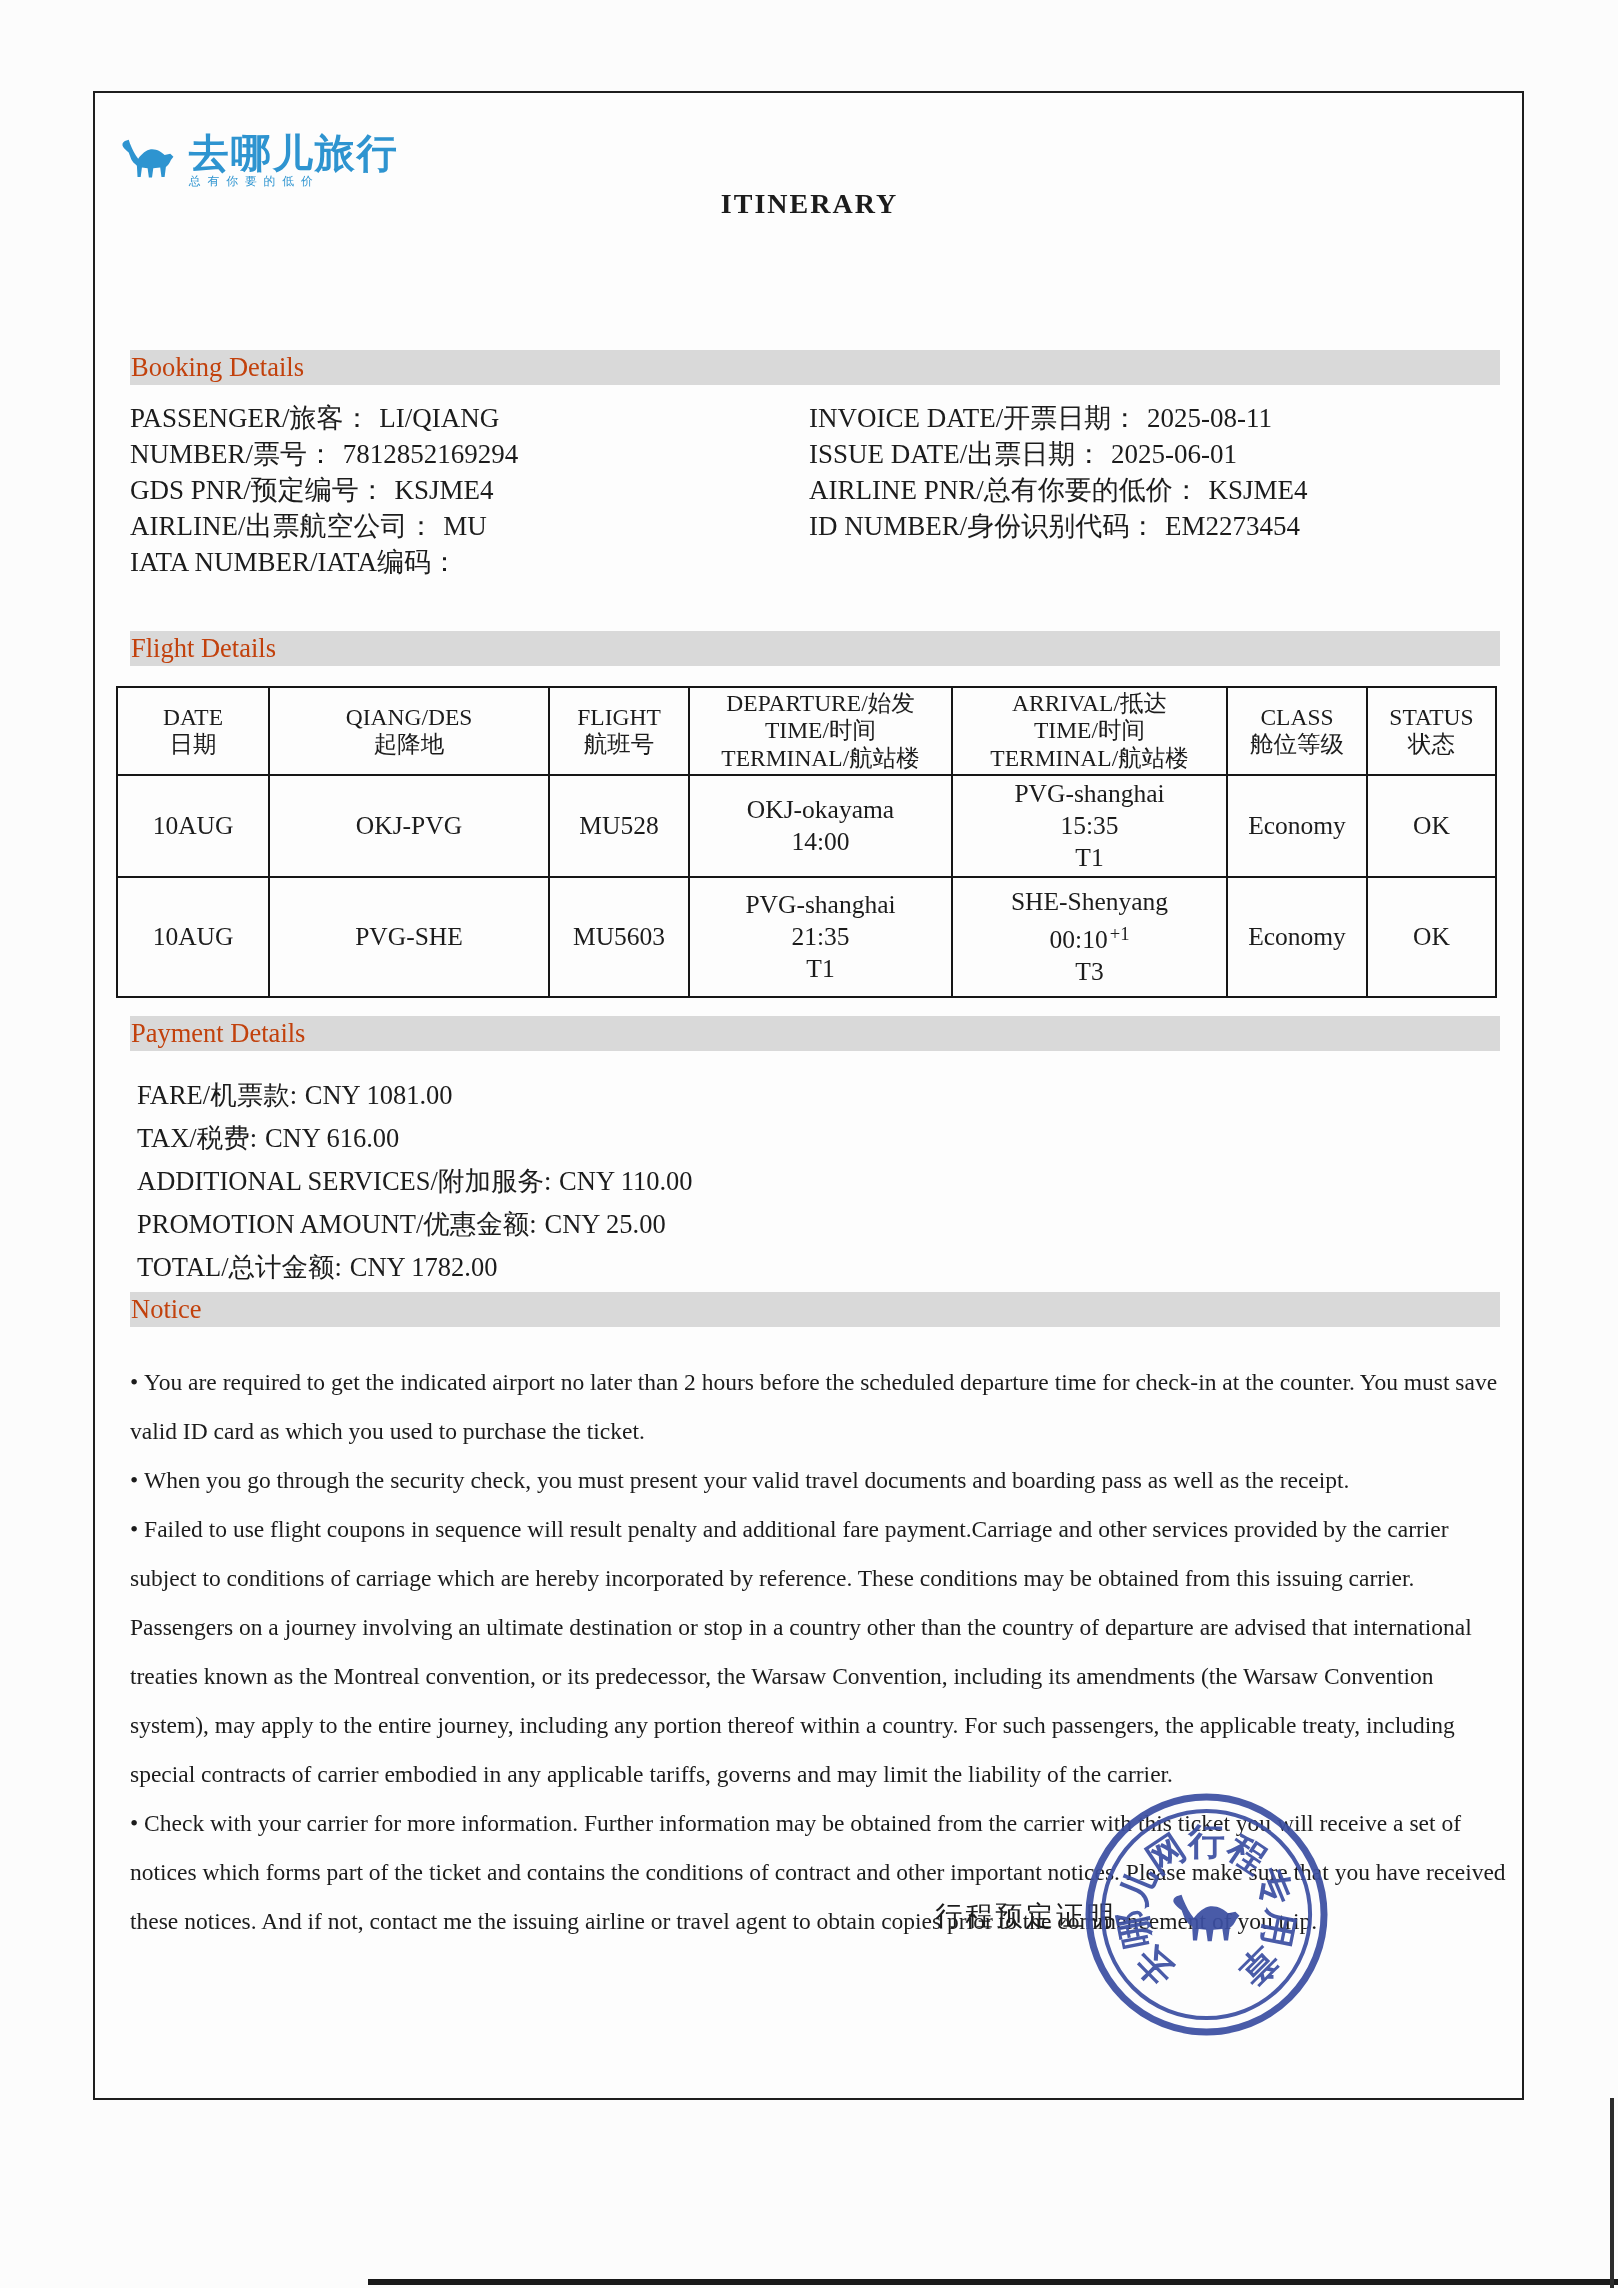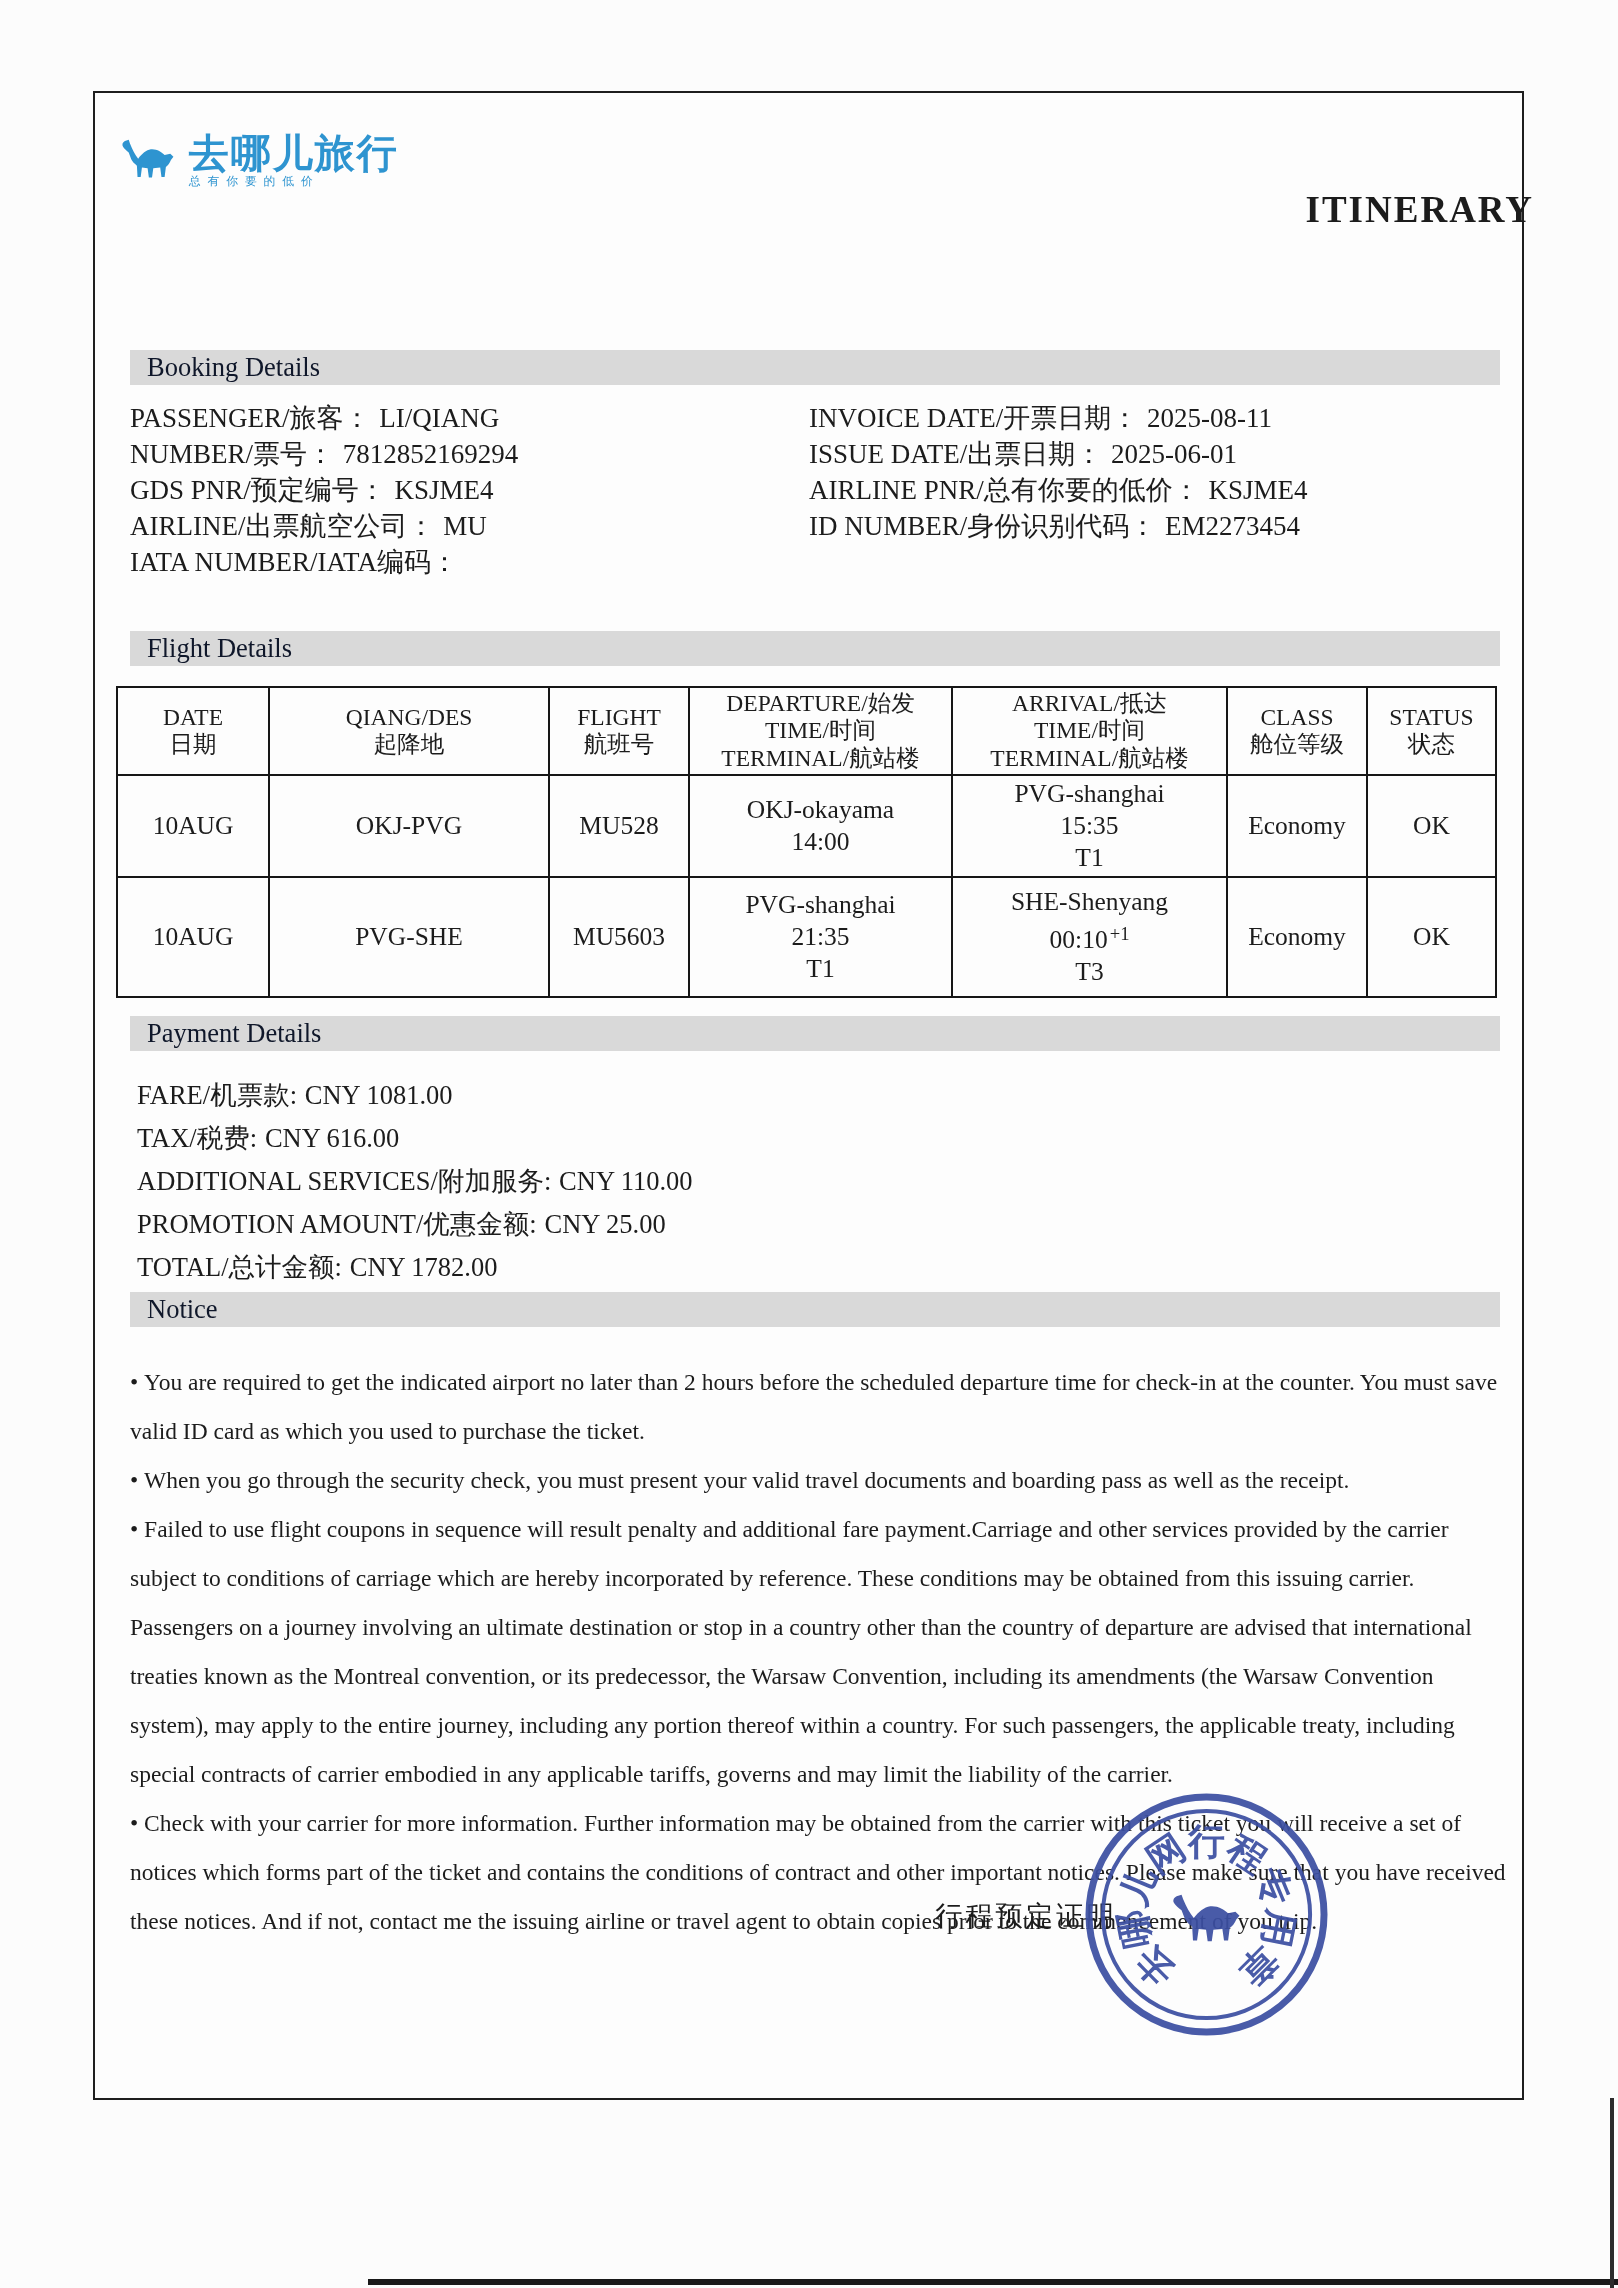--- a/index.html
+++ b/index.html
@@ -9,25 +9,25 @@
          border:2.9px solid #1e1e1e;background:#fdfdfd;}
   
   .logo{position:absolute;left:118px;top:136px;display:flex;align-items:flex-start;}
   .logo svg{width:63px;height:53px;display:block;}
   .logo-text{margin-left:7.8px;}
   .brand{font-family:"DejaVu Sans","Liberation Sans",sans-serif;font-weight:bold;
          font-size:40px;line-height:35px;color:#2e94d0;letter-spacing:2px;}
   .tagline{font-family:"DejaVu Sans","Liberation Sans",sans-serif;font-size:11.8px;
            color:#2e94d0;letter-spacing:6.9px;margin-top:2.9px;}
   
-  .doc-title{position:absolute;left:101px;top:188px;width:1433px;text-align:right;
-             font-size:37px;font-weight:bold;letter-spacing:2px;}
+  .doc-title{position:absolute;left:93px;top:188px;width:1433px;text-align:center;
+             font-size:28px;font-weight:bold;letter-spacing:2px;}
   
   .bar{position:absolute;left:130px;width:1370px;height:35px;background:#d9d9d9;
-       font-size:26.5px;line-height:35px;padding-left:17px;box-sizing:border-box;color:#0f172a;}
+       font-size:26.5px;line-height:35px;padding-left:1px;box-sizing:border-box;color:#c2410c;}
   .bar-booking{top:350px}.bar-flight{top:631px}.bar-payment{top:1016px}.bar-notice{top:1292px}
   
   .bk-col{position:absolute;top:400px;font-size:27px;line-height:36px;white-space:nowrap;}
   .bk-left{left:130px}.bk-right{left:809px}
   .field .v{margin-left:8.8px;}
   
   .flight-table{position:absolute;left:116px;top:686px;border-collapse:collapse;
                 table-layout:fixed;text-align:center;}
   .flight-table th,.flight-table td{border:2px solid #161616;font-weight:normal;
                 vertical-align:middle;padding:2px 2px;background:#fdfdfd;}

